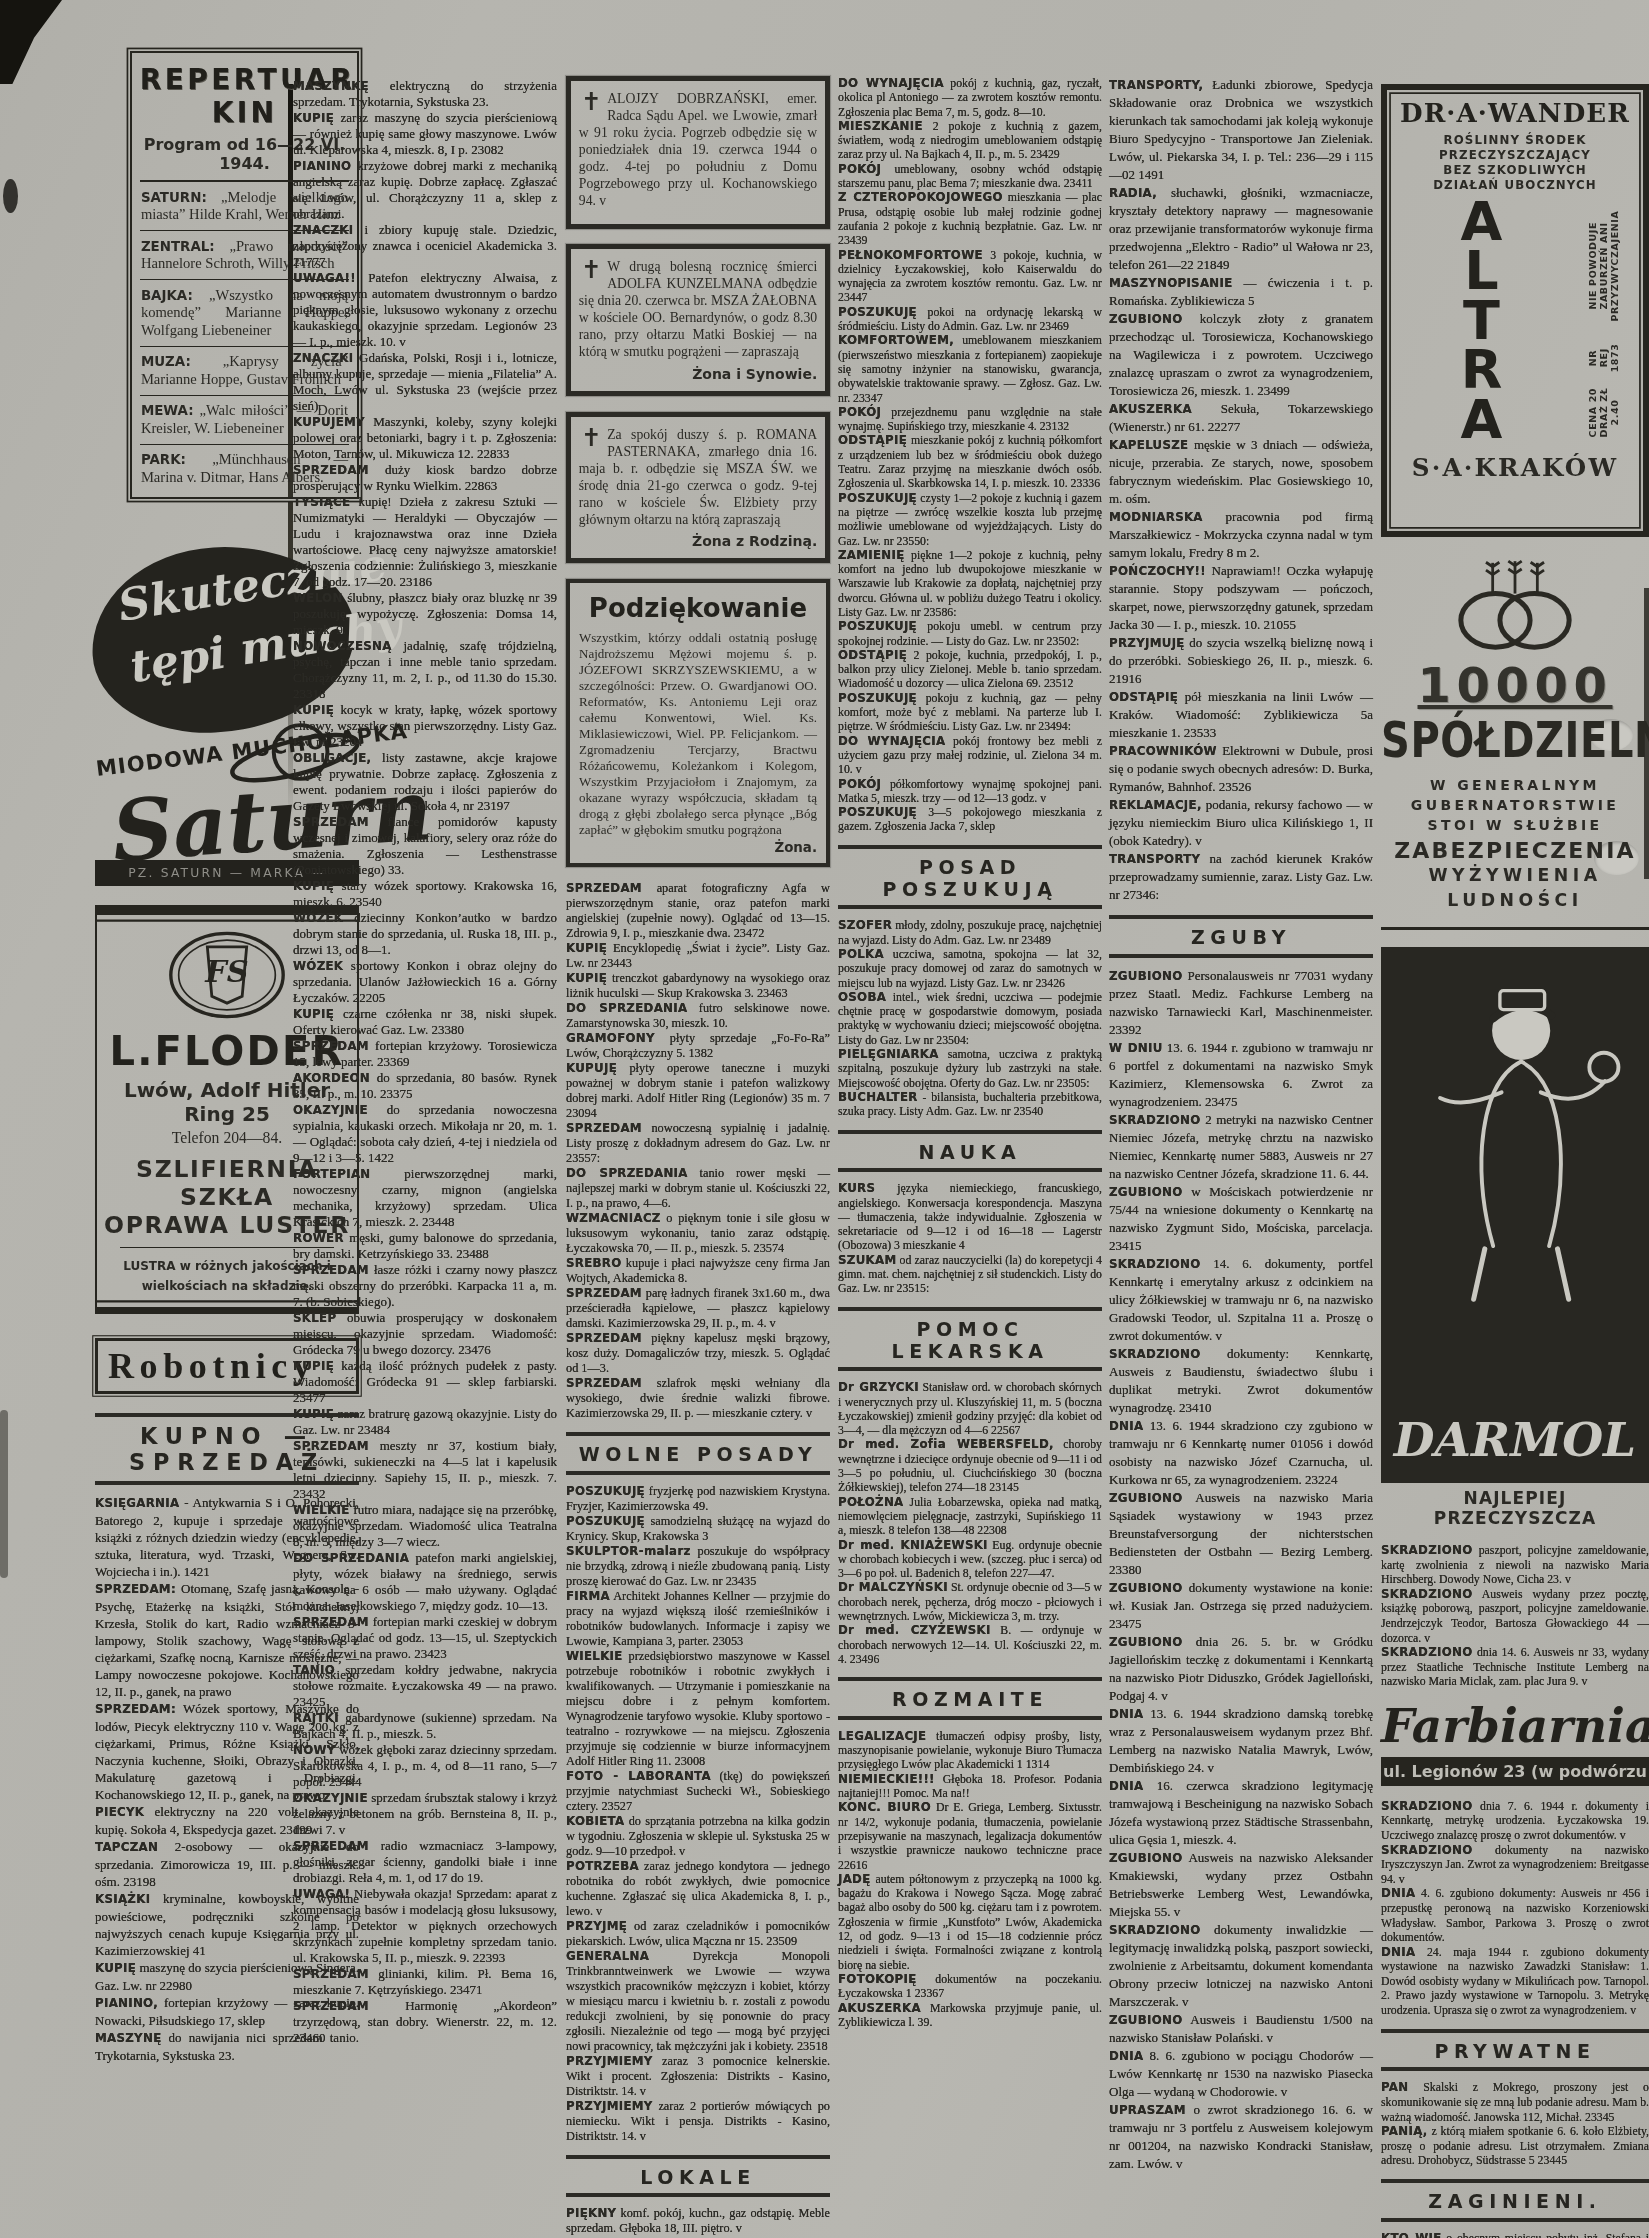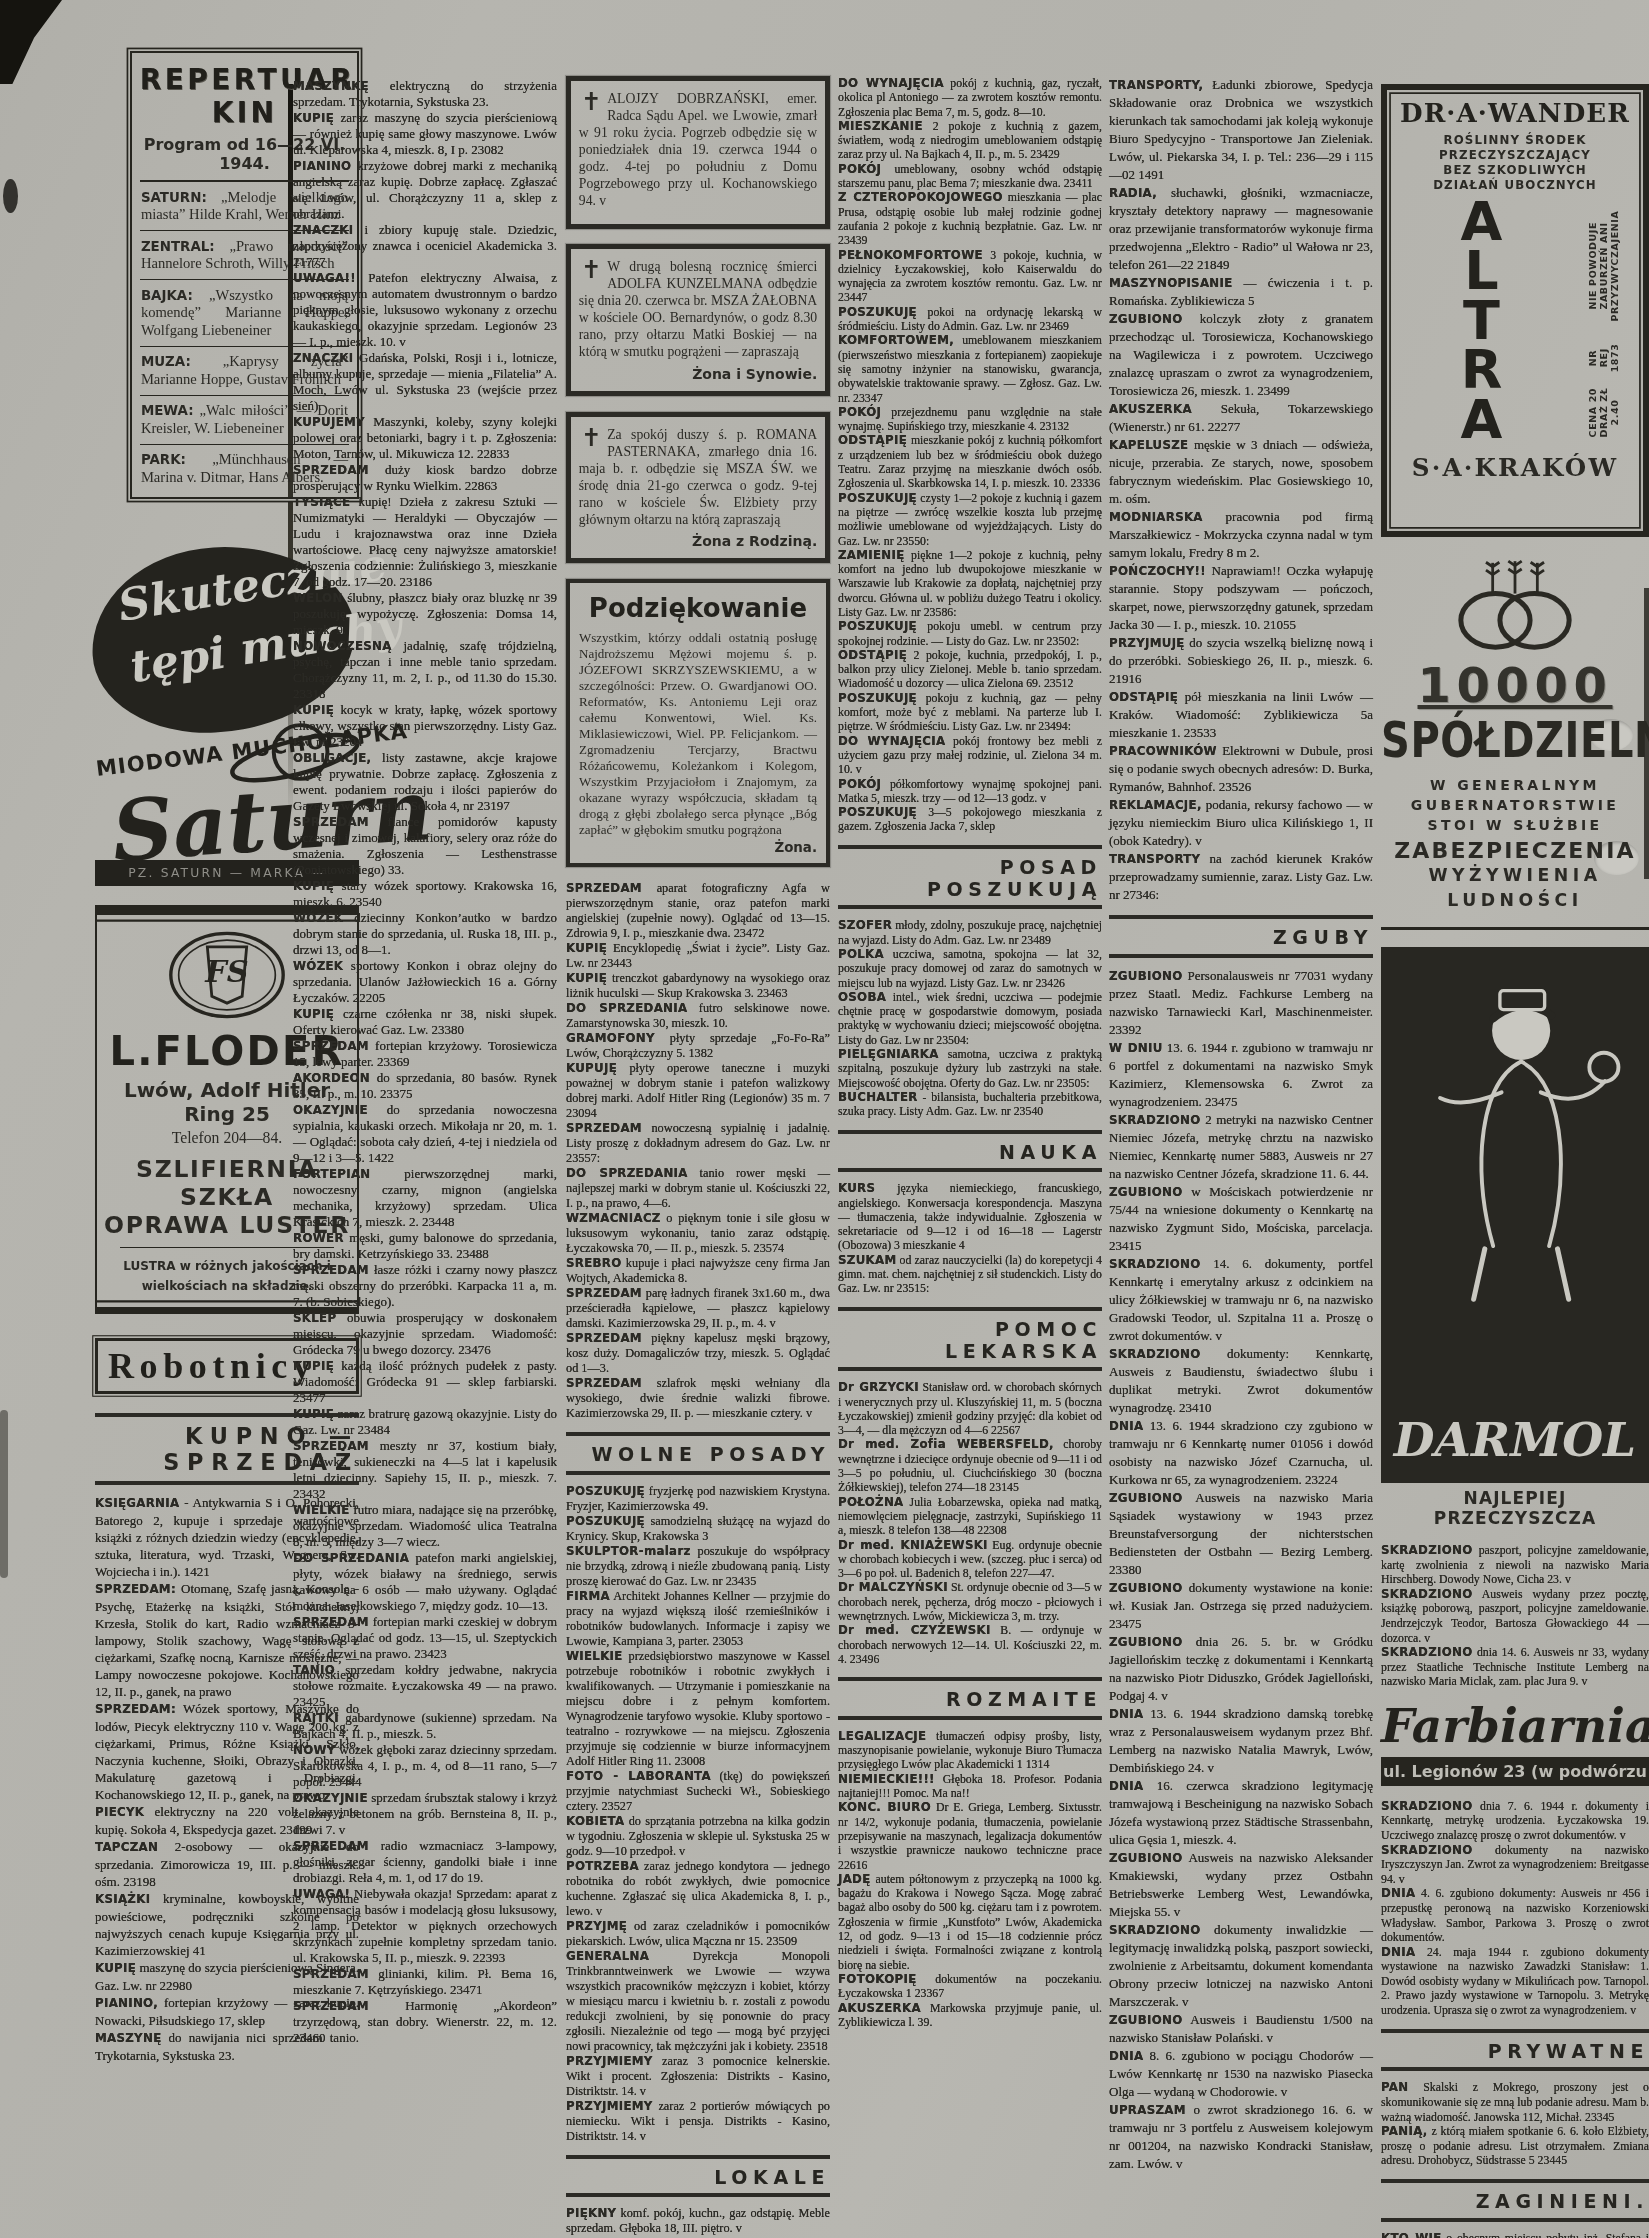--- a/index.html
+++ b/index.html
@@ -16,21 +16,21 @@
 
   
   .ads p.ad{margin:0;text-align:justify;font-size:13px;line-height:16px;text-shadow:0 0 0.3px #2b2a25;}
   .ads .lead{font-family:"DejaVu Sans",sans-serif;font-weight:bold;font-size:11.8px;letter-spacing:0.3px;}
   .c1 .ads p.ad{font-size:13px;line-height:17px;}
   .c3 .ads p.ad{font-size:12.3px;line-height:15px;}
   .c4 .ads p.ad{font-size:11.8px;line-height:14.3px;}
   .c5 .ads p.ad{font-size:13px;line-height:18px;}
   .c6 .ads p.ad{font-size:11.8px;line-height:14.6px;}
 
-  .sechead{position:relative;text-align:right;font-family:"DejaVu Sans",sans-serif;font-weight:bold;
+  .sechead{position:relative;text-align:center;font-family:"DejaVu Sans",sans-serif;font-weight:bold;
     font-size:22.4px;letter-spacing:7.8px;padding:7.8px 0 6.7px;margin:11.2px 0 9px;color:#262520;
     border-top:3.4px solid #2b2a25;border-bottom:3.4px solid #2b2a25;
     box-shadow:inset 0 5.6px 0 -4.5px #2b2a25, inset 0 -5.6px 0 -4.5px #2b2a25;}
   .sechead.small{font-size:19px;letter-spacing:5.6px;}
 
   
   .kino{border:2.8px solid #26251f;box-shadow:0 0 0 1.7px #b3b2ac,0 0 0 3.4px #26251f;padding:10px 7.8px 4.5px;margin-bottom:26px;margin-left:35px;}
   .kino-title{text-align:center;font-family:"DejaVu Sans",sans-serif;font-weight:bold;font-size:28px;letter-spacing:3.4px;
     color:#21201b;text-shadow:0.6px 0.6px 0 #55534c;}
   .kino-sub{text-align:center;font-family:"DejaVu Sans",sans-serif;font-weight:bold;font-size:16px;margin:5.6px 0 7.8px;}

